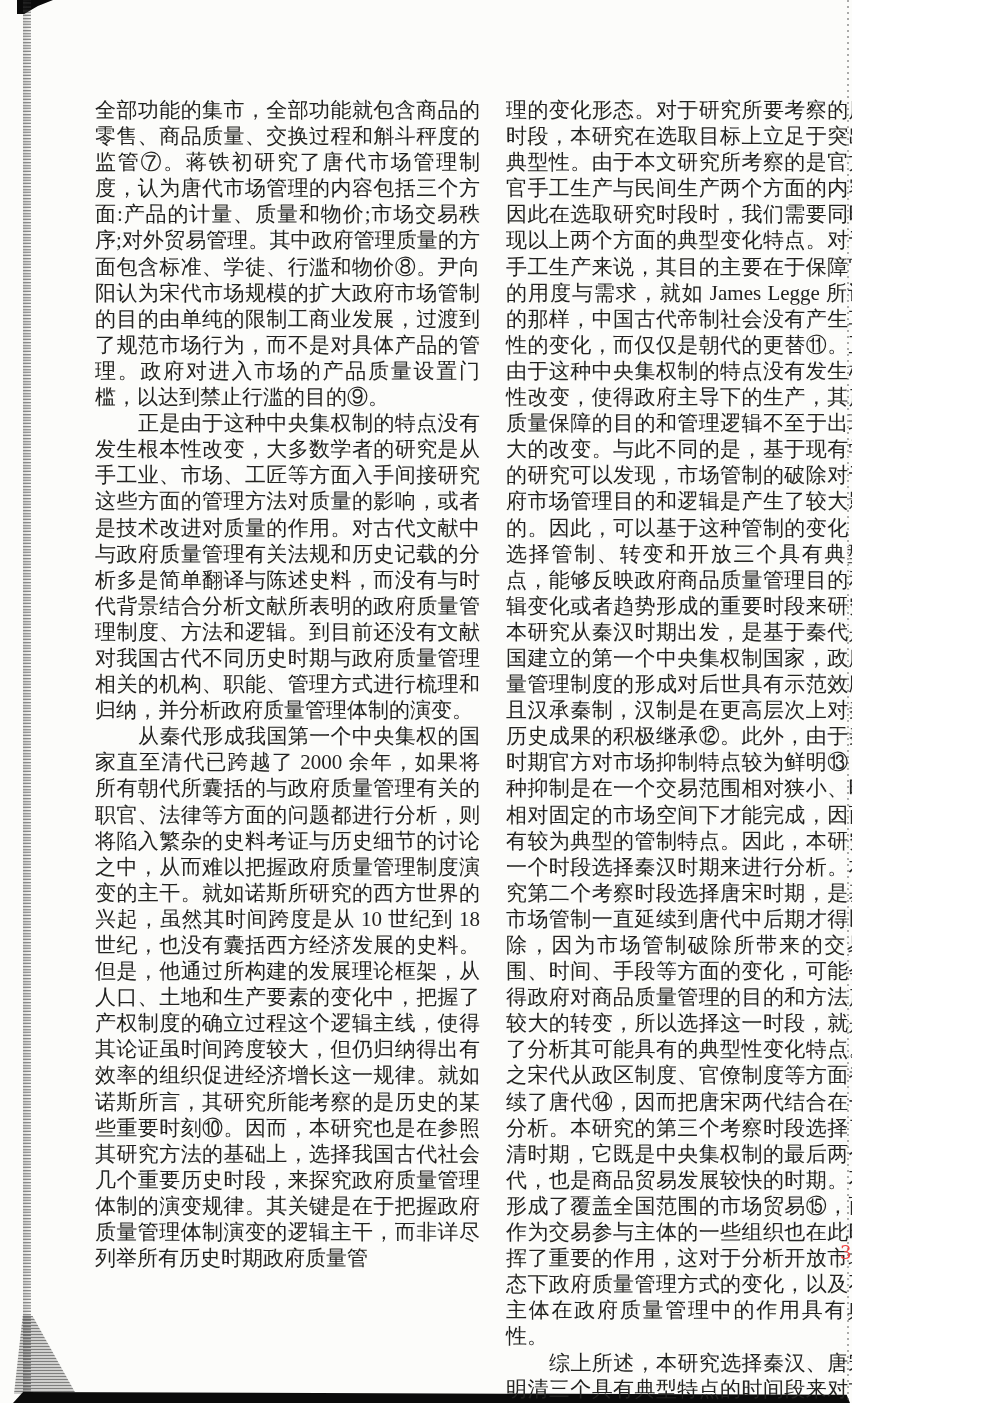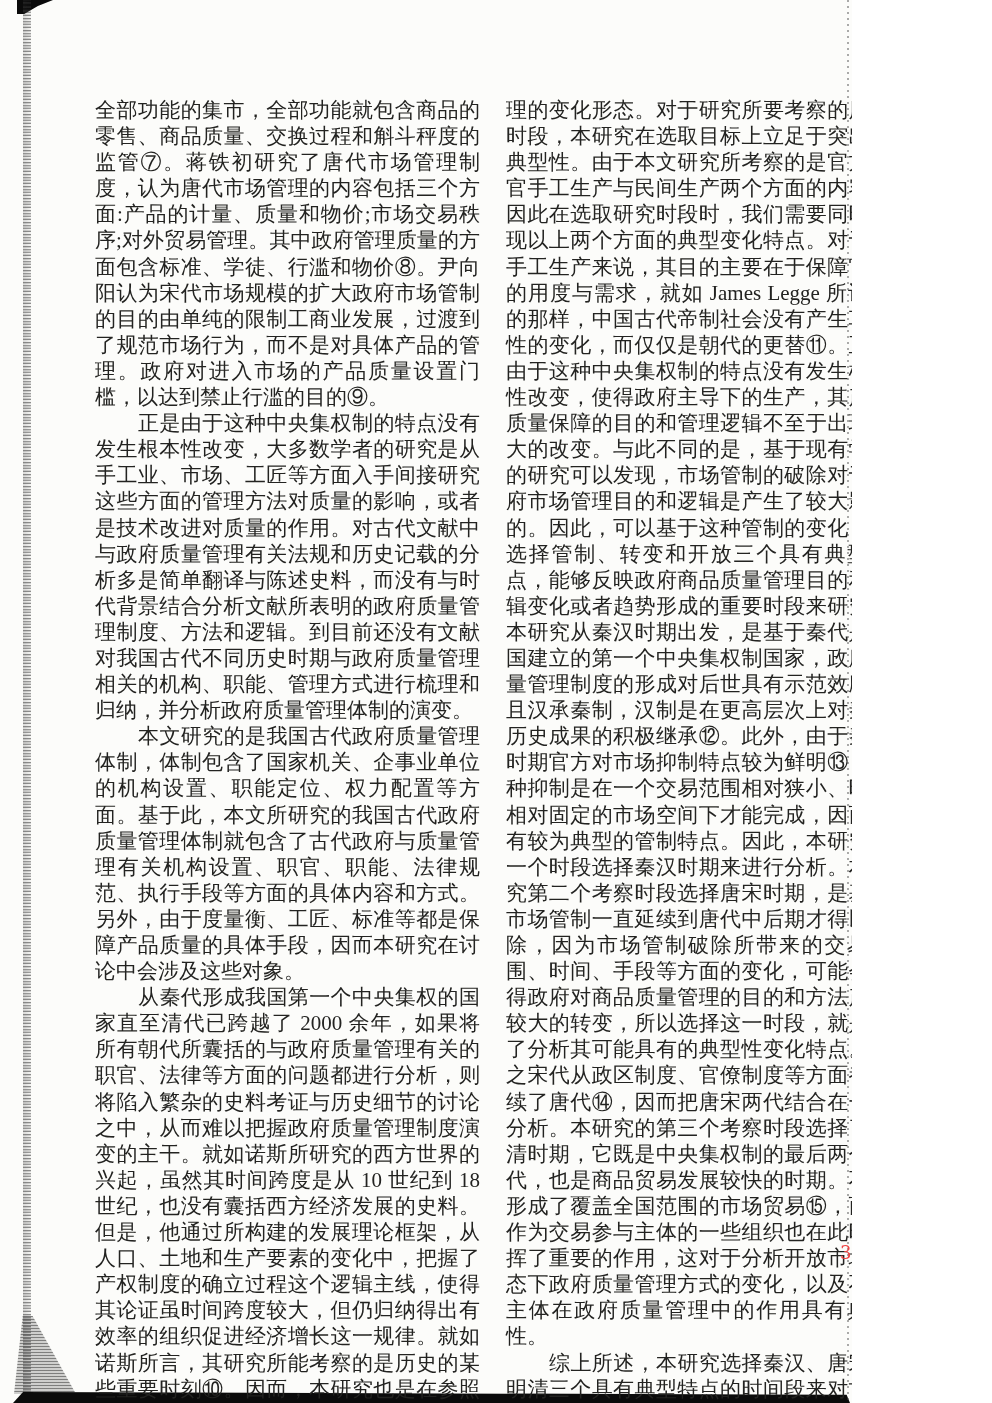--- a/index.html
+++ b/index.html
@@ -106,21 +106,20 @@
 
   <div class="corner-wedge"></div>
   <div class="binding-strip"></div>
   <div class="bottom-wedge"></div>
   <div class="bottom-band"></div>
   <div class="right-edge-line"></div>
 
   <div class="column column-left">
     <p class="para no-indent">全部功能的集市，全部功能就包含商品的零售、商品质量、交换过程和斛斗秤度的监管⑦。蒋铁初研究了唐代市场管理制度，认为唐代市场管理的内容包括三个方面:产品的计量、质量和物价;市场交易秩序;对外贸易管理。其中政府管理质量的方面包含标准、学徒、行滥和物价⑧。尹向阳认为宋代市场规模的扩大政府市场管制的目的由单纯的限制工商业发展，过渡到了规范市场行为，而不是对具体产品的管理。政府对进入市场的产品质量设置门槛，以达到禁止行滥的目的⑨。</p>
     <p class="para indent">正是由于这种中央集权制的特点没有发生根本性改变，大多数学者的研究是从手工业、市场、工匠等方面入手间接研究这些方面的管理方法对质量的影响，或者是技术改进对质量的作用。对古代文献中与政府质量管理有关法规和历史记载的分析多是简单翻译与陈述史料，而没有与时代背景结合分析文献所表明的政府质量管理制度、方法和逻辑。到目前还没有文献对我国古代不同历史时期与政府质量管理相关的机构、职能、管理方式进行梳理和归纳，并分析政府质量管理体制的演变。</p>
-    <p class="para indent">本文研究的是我国古代政府质量管理体制，体制包含了国家机关、企事业单位的机构设置、职能定位、权力配置等方面。基于此，本文所研究的我国古代政府质量管理体制就包含了古代政府与质量管理有关机构设置、职官、职能、法律规范、执行手段等方面的具体内容和方式。另外，由于度量衡、工匠、标准等都是保障产品质量的具体手段，因而本研究在讨论中会涉及这些对象。</p>
     <p class="para indent">从秦代形成我国第一个中央集权的国家直至清代已跨越了 2000 余年，如果将所有朝代所囊括的与政府质量管理有关的职官、法律等方面的问题都进行分析，则将陷入繁杂的史料考证与历史细节的讨论之中，从而难以把握政府质量管理制度演变的主干。就如诺斯所研究的西方世界的兴起，虽然其时间跨度是从 10 世纪到 18 世纪，也没有囊括西方经济发展的史料。但是，他通过所构建的发展理论框架，从人口、土地和生产要素的变化中，把握了产权制度的确立过程这个逻辑主线，使得其论证虽时间跨度较大，但仍归纳得出有效率的组织促进经济增长这一规律。就如诺斯所言，其研究所能考察的是历史的某些重要时刻⑩。因而，本研究也是在参照其研究方法的基础上，选择我国古代社会几个重要历史时段，来探究政府质量管理体制的演变规律。其关键是在于把握政府质量管理体制演变的逻辑主干，而非详尽列举所有历史时期政府质量管</p>
   </div>
 
   <div class="column column-right">
     <p class="para no-indent">理的变化形态。对于研究所要考察的历史时段，本研究在选取目标上立足于突出其典型性。由于本文研究所考察的是官方对官手工生产与民间生产两个方面的内容，因此在选取研究时段时，我们需要同时展现以上两个方面的典型变化特点。对于官手工生产来说，其目的主要在于保障官方的用度与需求，就如 James Legge 所认为的那样，中国古代帝制社会没有产生革命性的变化，而仅仅是朝代的更替⑪。正是由于这种中央集权制的特点没有发生根本性改变，使得政府主导下的生产，其产品质量保障的目的和管理逻辑不至于出现重大的改变。与此不同的是，基于现有学者的研究可以发现，市场管制的破除对于政府市场管理目的和逻辑是产生了较大影响的。因此，可以基于这种管制的变化，来选择管制、转变和开放三个具有典型特点，能够反映政府商品质量管理目的和逻辑变化或者趋势形成的重要时段来研究。本研究从秦汉时期出发，是基于秦代是我国建立的第一个中央集权制国家，政府质量管理制度的形成对后世具有示范效应，且汉承秦制，汉制是在更高层次上对秦制历史成果的积极继承⑫。此外，由于秦汉时期官方对市场抑制特点较为鲜明⑬，这种抑制是在一个交易范围相对狭小、时间相对固定的市场空间下才能完成，因而具有较为典型的管制特点。因此，本研究第一个时段选择秦汉时期来进行分析。本研究第二个考察时段选择唐宋时期，是基于市场管制一直延续到唐代中后期才得以破除，因为市场管制破除所带来的交易范围、时间、手段等方面的变化，可能会使得政府对商品质量管理的目的和方法产生较大的转变，所以选择这一时段，就是为了分析其可能具有的典型性变化特点。加之宋代从政区制度、官僚制度等方面都延续了唐代⑭，因而把唐宋两代结合在一起分析。本研究的第三个考察时段选择了明清时期，它既是中央集权制的最后两个朝代，也是商品贸易发展较快的时期。不仅形成了覆盖全国范围的市场贸易⑮，而且作为交易参与主体的一些组织也在此时发挥了重要的作用，这对于分析开放市场形态下政府质量管理方式的变化，以及不同主体在政府质量管理中的作用具有典型性。</p>
     <p class="para indent">综上所述，本研究选择秦汉、唐宋、明清三个具有典型特点的时间段来对古代政府质量管理体制的发展历程进行研究，并梳理我国古代政府与质量管理相关的机构、职官、职能、手段等方面的变化，分析得出我国古代政府质量管理体制演变的一般规律。</p>
   </div>
 
   <div class="page-number">33</div>
 

